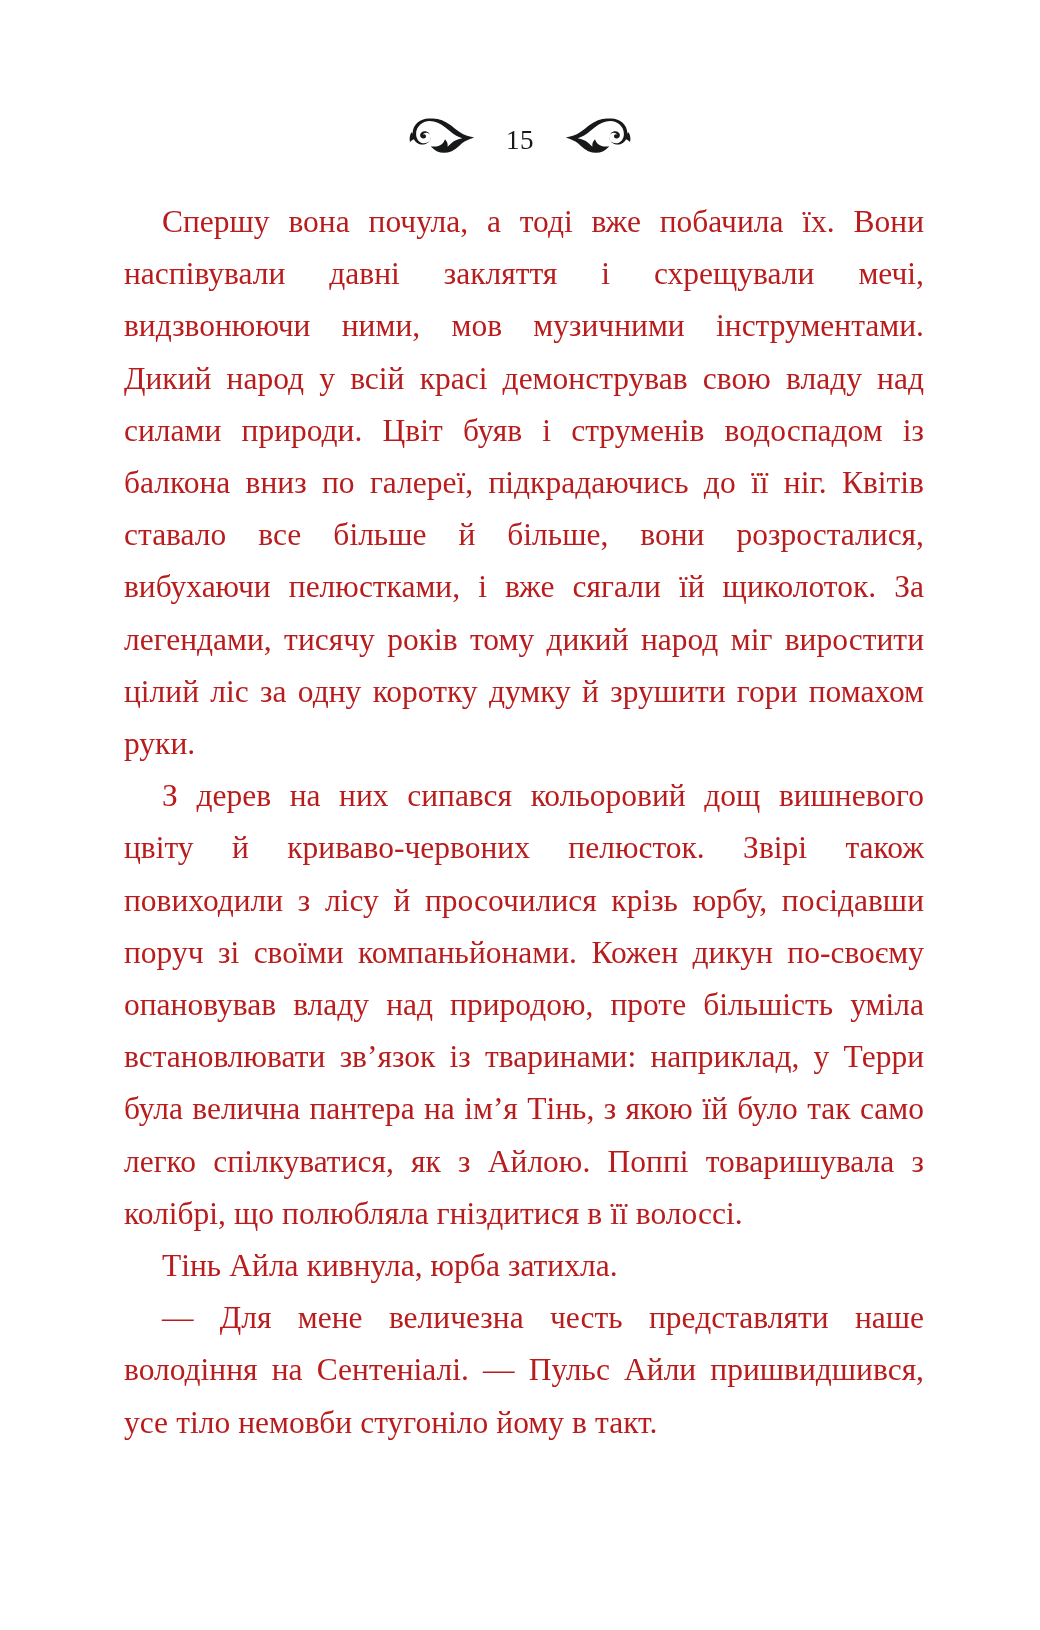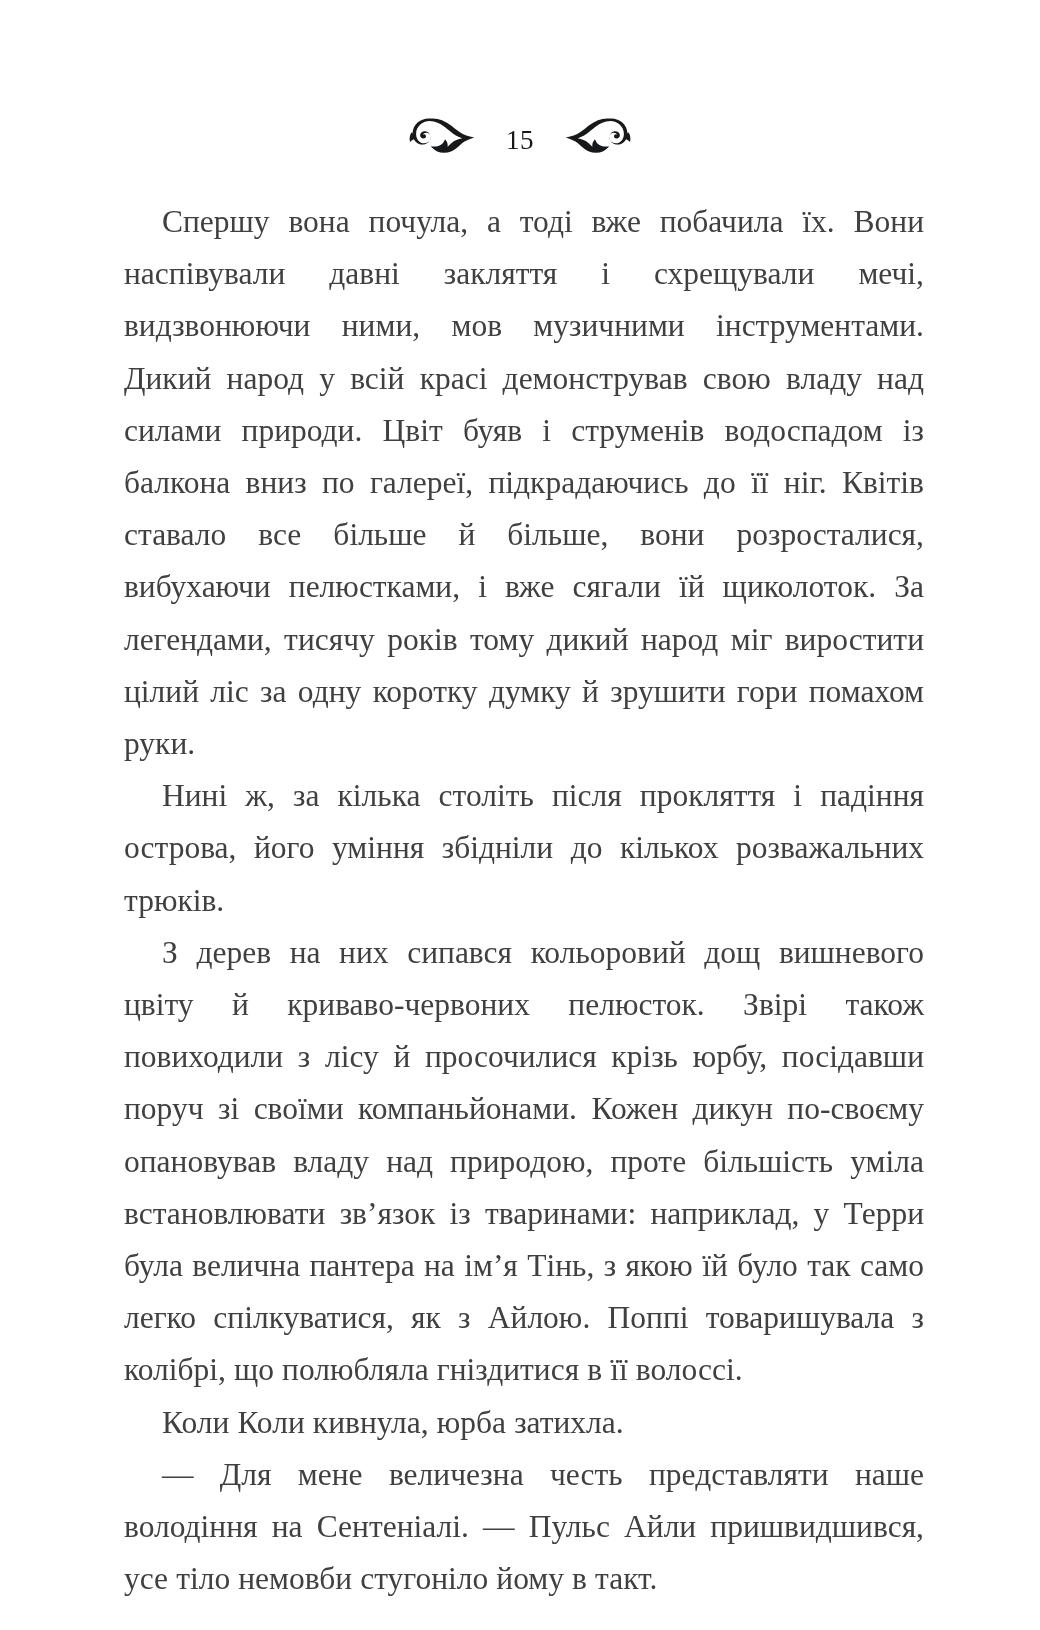--- a/index.html
+++ b/index.html
@@ -70,21 +70,21 @@
     width: 800px;
   }
 
   p.para {
     margin: 0;
     font-size: 31.5px;
     line-height: 52.2px;
     text-indent: 38px;
     text-align: justify;
     text-justify: inter-word;
-    color: #404040;
+    color: #b91c1c;
     word-spacing: 0.2px;
     hyphens: none;
   }
 
   
   .textblock p.para {
     -webkit-font-smoothing: antialiased;
   }
 </style>
 </head>
@@ -105,20 +105,19 @@
     <span class="ornament right">
       <svg viewBox="0 0 82 52" xmlns="http://www.w3.org/2000/svg" aria-hidden="true">
         <path fill="#16181a" d="M30.8 5.4c-8.9 0-16.2 6.4-16.2 15.1 0 6.3 4.2 11.1 9.8 11.1 4.6 0 8.1-3.2 8.1-7.3 0-3.5-2.5-6.1-5.8-6.1-2.6 0-4.6 1.8-4.6 4 0 1.9 1.4 3.3 3.3 3.3 1.5 0 2.6-1 2.6-2.3 0-1.1-.8-1.9-1.9-1.9-.5 0-.9.2-1.2.5.5-1.2 1.7-2 3.3-2 2.5 0 4.4 2 4.4 4.8 0 3.2-2.8 5.7-6.4 5.7-4.6 0-8.1-4-8.1-9.4 0-7.2 6-12.9 13.6-12.9 5.6 0 10.6 2.3 15.7 6.4l4.4 3.6c4.1 3.4 8 5.9 12.5 7.3-4.2.6-7.7 2.2-11 4.9-1.3 1.1-2.5 2.3-3.7 3.6.4-2.7-.3-5.1-2-6.9l-.6-.6-.3.8c-1.1 3-3.2 4.9-6.3 5.8-1.8.5-3.4.6-6 .5l-1.6-.1 1.1 1.2c3.2 3.4 7.2 5.3 11.9 5.3 5.5 0 10.4-2.3 15.3-6.9l.5-.5c3.2-3 6.5-5.1 10.4-6.4l4.2-1.4-4.3-1c-4.9-1.1-9.2-3.4-14.5-7.6l-4.6-3.7C47 8 41.2 5.4 34.9 5.4h-4.1z"></path>
         <path fill="#16181a" d="M13.3 19.6c-1.5 2.7-2 5.5-1.5 8.4l.2 1.1.8-.8c1.6-1.6 3.4-2.4 5.6-2.6-1.9-1.6-3.3-3.7-4.1-6.1l-1 .0z"></path>
       </svg>
     </span>
   </div>
 
   <div class="textblock">
     <p class="para">Спершу вона почула, а тоді вже побачила їх. Вони наспівували давні закляття і схрещували мечі, видзвонюючи ними, мов музичними інструментами. Дикий народ у всій красі демонстрував свою владу над силами природи. Цвіт буяв і струменів водоспадом із балкона вниз по галереї, підкрадаючись до її ніг. Квітів ставало все більше й більше, вони розросталися, вибухаючи пелюстками, і вже сягали їй щиколоток. За легендами, тисячу років тому дикий народ міг виростити цілий ліс за одну коротку думку й зрушити гори помахом руки.</p>
-    <p class="para">Нині ж, за кілька століть після прокляття і падіння острова, його уміння збідніли до кількох розважальних трюків.</p>
     <p class="para">З дерев на них сипався кольоровий дощ вишневого цвіту й криваво-червоних пелюсток. Звірі також повиходили з лісу й просочилися крізь юрбу, посідавши поруч зі своїми компаньйонами. Кожен дикун по-своєму опановував владу над природою, проте більшість уміла встановлювати зв’язок із тваринами: наприклад, у Терри була велична пантера на ім’я Тінь, з якою їй було так само легко спілкуватися, як з Айлою. Поппі товаришувала з колібрі, що полюбляла гніздитися в її волоссі.</p>
-    <p class="para">Коли Коли кивнула, юрба затихла.</p>
+    <p class="para">Тінь Айла кивнула, юрба затихла.</p>
     <p class="para">— Для мене величезна честь представляти наше володіння на Сентеніалі. — Пульс Айли пришвидшився, усе тіло немовби стугоніло йому в такт.</p>
 
   </div>
 
 </div>
 
 </body></html>

